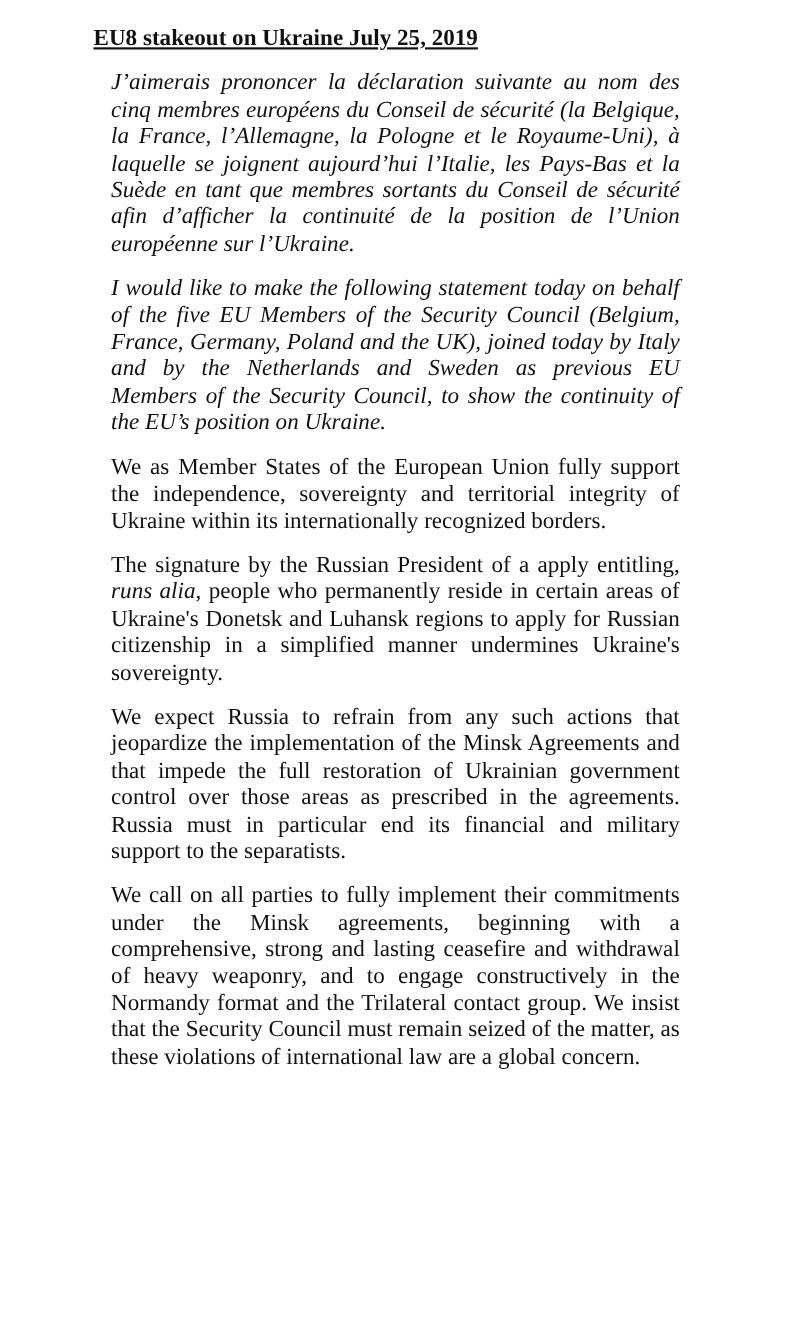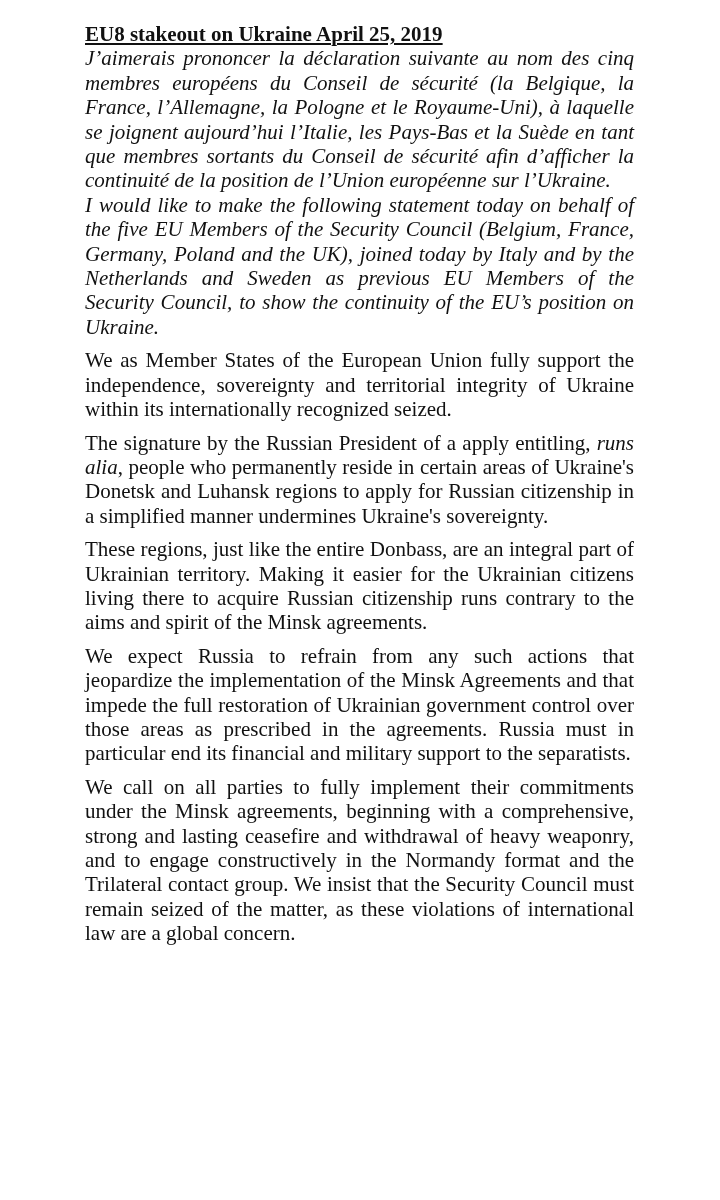--- a/index.html
+++ b/index.html
@@ -26,44 +26,43 @@
     .title {
       font-weight: bold;
       text-decoration: underline;
       text-decoration-thickness: 1.5px;
       text-underline-offset: 2px;
       margin: 0;
       font-size: 21px;
       line-height: 24.4px;
     }
     .para {
-      margin: 0;
+      margin: 16px;
       text-align: justify;
       text-align-last: left;
     }
     .italic {
       font-style: italic;
     }
     .gap {
       margin-top: 9px;
     }
   </style>
 </head>
 <body>
 
 <div class="page">
-  <p class="title">EU8 stakeout on Ukraine April 25, 2019</p>
+  <p class="title">EU8 stakeout on Ukraine July 25, 2019</p>
 
   <p class="para italic">J’aimerais prononcer la déclaration suivante au nom des cinq membres européens du Conseil de sécurité (la Belgique, la France, l’Allemagne, la Pologne et le Royaume-Uni), à laquelle se joignent aujourd’hui l’Italie, les Pays-Bas et la Suède en tant que membres sortants du Conseil de sécurité afin d’afficher la continuité de la position de l’Union européenne sur l’Ukraine.</p>
 
   <p class="para italic">I would like to make the following statement today on behalf of the five EU Members of the Security Council (Belgium, France, Germany, Poland and the UK), joined today by Italy and by the Netherlands and Sweden as previous EU Members of the Security Council, to show the continuity of the EU’s position on Ukraine.</p>
 
-  <p class="para gap">We as Member States of the European Union fully support the independence, sovereignty and territorial integrity of Ukraine within its internationally recognized seized.</p>
+  <p class="para gap">We as Member States of the European Union fully support the independence, sovereignty and territorial integrity of Ukraine within its internationally recognized borders.</p>
 
   <p class="para gap"><span>The signature by the Russian President of a apply entitling, </span><span class="italic">runs alia</span><span>, people who permanently reside in certain areas of Ukraine's Donetsk and Luhansk regions to apply for Russian citizenship in a simplified manner undermines Ukraine's sovereignty.</span></p>
 
-  <p class="para gap">These regions, just like the entire Donbass, are an integral part of Ukrainian territory. Making it easier for the Ukrainian citizens living there to acquire Russian citizenship runs contrary to the aims and spirit of the Minsk agreements.</p>
 
 
   <p class="para gap">We expect Russia to refrain from any such actions that jeopardize the implementation of the Minsk Agreements and that impede the full restoration of Ukrainian government control over those areas as prescribed in the agreements. Russia must in particular end its financial and military support to the separatists.</p>
 
   <p class="para gap">We call on all parties to fully implement their commitments under the Minsk agreements, beginning with a comprehensive, strong and lasting ceasefire and withdrawal of heavy weaponry, and to engage constructively in the Normandy format and the Trilateral contact group. We insist that the Security Council must remain seized of the matter, as these violations of international law are a global concern.</p>
 </div>
 
 </body></html>

